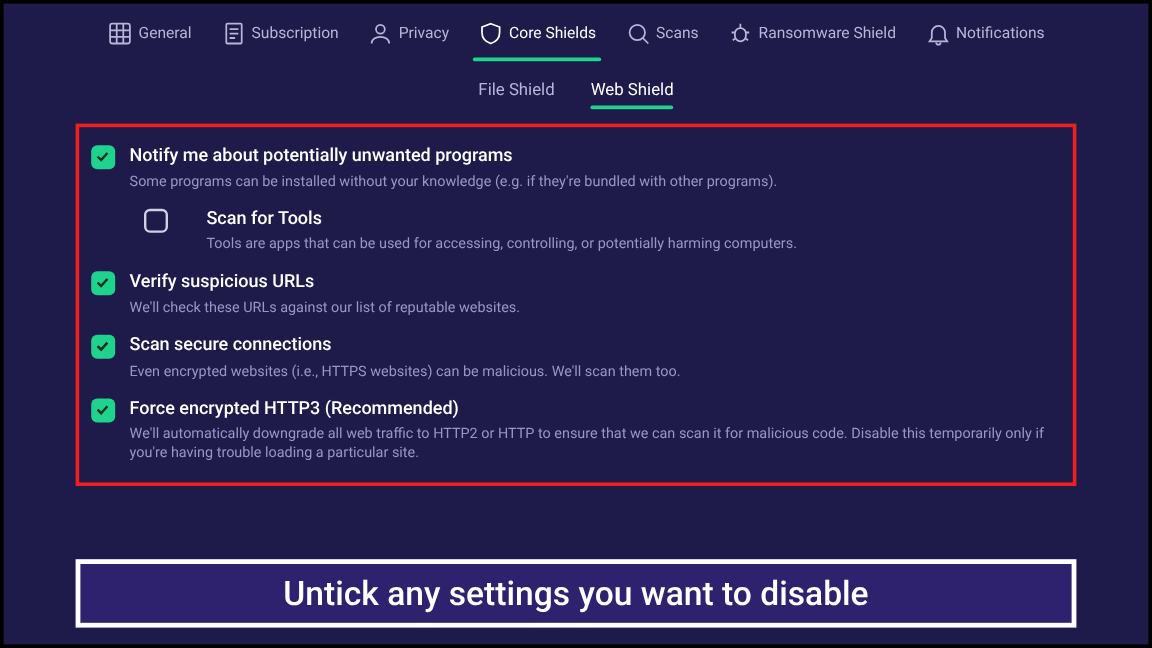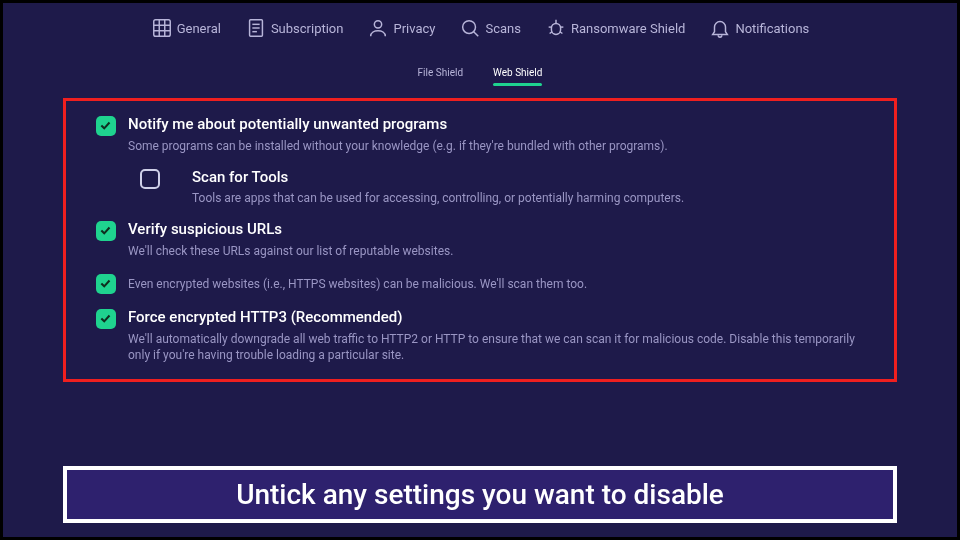--- a/index.html
+++ b/index.html
@@ -38,39 +38,39 @@
     border-radius: 2px;
   }
   .nav-icon { width: 22px; height: 22px; stroke: currentColor; fill: none; stroke-width: 1.6; }
   .subtabs {
     display: flex;
     justify-content: center;
     gap: 30px;
     margin-top: 18px;
   }
   .subtab {
-    font-size: 10px;
+    font-size: 14px;
     color: #b8b5d9;
     padding-bottom: 8px;
     cursor: pointer;
     position: relative;
   }
   .subtab.active { color: #fff; }
   .subtab.active::after {
     content: "";
     position: absolute;
     bottom: 0; left: 0; right: 0;
     height: 3px;
     background: #1fd38f;
     border-radius: 2px;
   }
   .panel-wrap {
     margin: 12px 60px 0 60px;
     border: 3px solid #ef1f1f;
-    padding: 14px 20px 16px 30px;
+    padding: 14px 20px 16px 10px;
   }
   .option {
     display: flex;
     align-items: flex-start;
     gap: 12px;
     margin-bottom: 14px;
   }
   .option.nested { margin-left: 44px; gap: 32px; }
   .option:last-child { margin-bottom: 0; }
   .cb {
@@ -168,20 +168,26 @@
         <use href="#i-receipt"></use>
       </svg>
       <span>Subscription</span>
     </div>
     <div class="nav-item">
       <svg class="nav-icon" viewBox="0 0 24 24">
         <use href="#i-user"></use>
       </svg>
       <span>Privacy</span>
     </div>
+    <div class="nav-item active">
+      <svg class="nav-icon" viewBox="0 0 24 24">
+        <use href="#i-shield"></use>
+      </svg>
+      <span>Core Shields</span>
+    </div>
     <div class="nav-item">
       <svg class="nav-icon" viewBox="0 0 24 24">
         <use href="#i-search"></use>
       </svg>
       <span>Scans</span>
     </div>
     <div class="nav-item">
       <svg class="nav-icon" viewBox="0 0 24 24">
         <use href="#i-bug"></use>
       </svg>
@@ -228,20 +234,21 @@
       <div class="opt-desc">We'll check these URLs against our list of reputable websites.</div>
     </div>
     </div>
     <div class="option">
     <div class="cb checked">
         <svg width="14" height="14" viewBox="0 0 24 24" fill="none" stroke-width="3.5">
           <use href="#i-check"></use>
         </svg>
       </div>
     <div class="opt-body">
+      <div class="opt-title">Scan secure connections</div>
       <div class="opt-desc">Even encrypted websites (i.e., HTTPS websites) can be malicious. We'll scan them too.</div>
     </div>
     </div>
     <div class="option">
     <div class="cb checked">
         <svg width="14" height="14" viewBox="0 0 24 24" fill="none" stroke-width="3.5">
           <use href="#i-check"></use>
         </svg>
       </div>
     <div class="opt-body">

